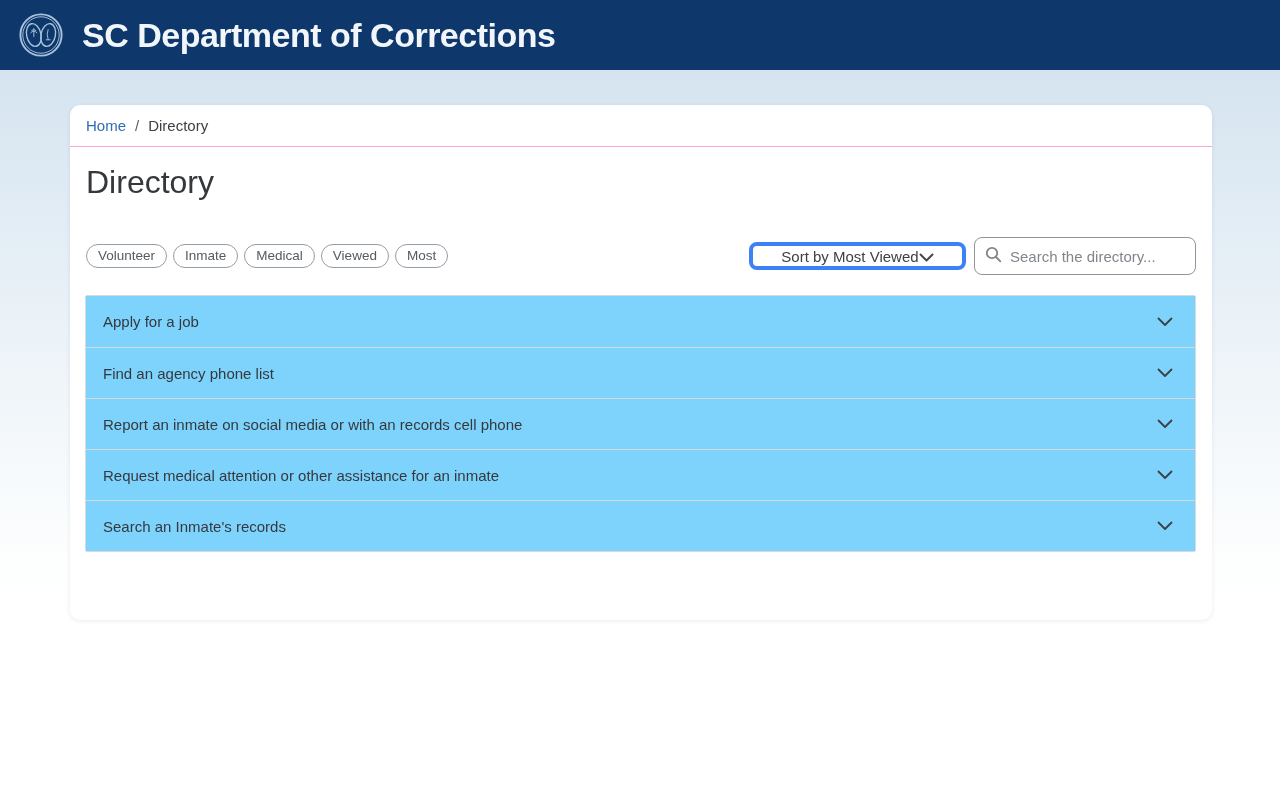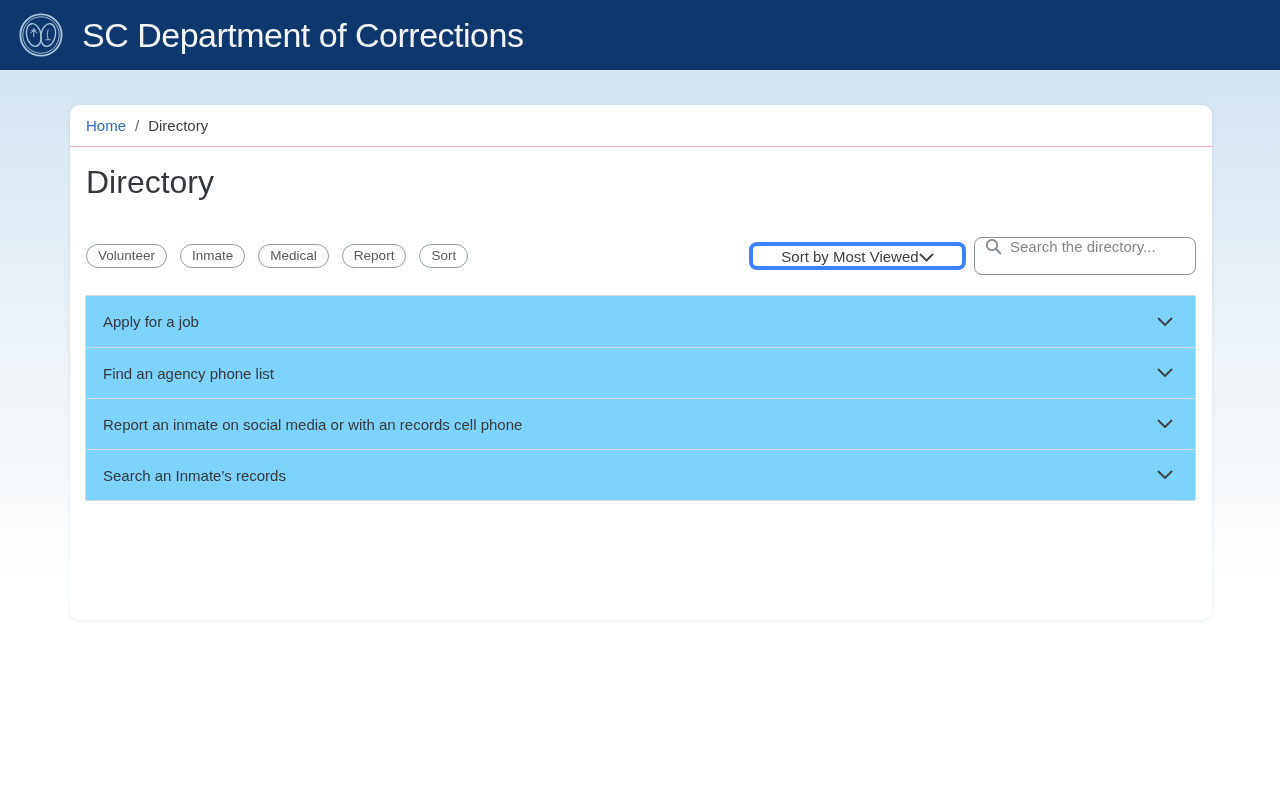--- a/index.html
+++ b/index.html
@@ -20,21 +20,21 @@
   }
   .seal {
     width: 46px;
     height: 46px;
     flex: 0 0 auto;
     margin-right: 18px;
   }
   .app-title {
     color: #f2f6fb;
     font-size: 34px;
-    font-weight: 400;
+    font-weight: 700;
     letter-spacing: -0.5px;
     white-space: nowrap;
   }
 
   
   .card {
     width: 1142px;
     margin: 35px auto 0 70px;
     background: #ffffff;
     border-radius: 10px;
@@ -70,21 +70,21 @@
   .controls-row {
     display: flex;
     align-items: center;
     justify-content: space-between;
     padding: 0 16px;
     margin-top: 36px;
   }
   .chips {
     display: flex;
     align-items: center;
-    gap: 13px;
+    gap: 6px;
   }
   .chip {
     border: 1px solid #959da5;
     border-radius: 13px;
     padding: 3px 11px 4px 11px;
     font-size: 13.5px;
     color: #565b60;
     background: transparent;
     cursor: pointer;
     white-space: nowrap;
@@ -107,21 +107,21 @@
     color: #3c4146;
     background: #ffffff;
     cursor: pointer;
   }
   .search-box {
     width: 222px;
     height: 38px;
     border: 1px solid #8d959c;
     border-radius: 8px;
     display: flex;
-    align-items: flex-start;
+    align-items: center;
     padding: 0 10px;
     background: #ffffff;
   }
   .search-box input {
     border: none;
     outline: none;
     font-size: 15px;
     color: #3c4146;
     width: 100%;
     margin-left: 8px;
@@ -181,22 +181,22 @@
     <span class="current">Directory</span>
   </nav>
 
   <h2 class="page-title">Directory</h2>
 
   <div class="controls-row">
     <div class="chips">
       <button class="chip">Volunteer</button>
       <button class="chip">Inmate</button>
       <button class="chip">Medical</button>
-      <button class="chip">Report</button>
-      <button class="chip">Sort</button>
+      <button class="chip">Viewed</button>
+      <button class="chip">Most</button>
     </div>
 
     <div class="right-controls">
       <div class="sort-select">
         <span>Sort by Most Viewed</span>
         <span class="chev">
           <svg width="15" height="9" viewBox="0 0 15 9">
               <polyline points="1.5,1.5 7.5,7.5 13.5,1.5" fill="none" stroke="#44484d" stroke-width="2" stroke-linecap="round" stroke-linejoin="round"></polyline>
             </svg>
         </span>
@@ -236,20 +236,28 @@
 
     <div class="acc-item">
       <span class="acc-label">Report an inmate on social media or with an records cell phone</span>
       <span class="chev">
         <svg width="16" height="10" viewBox="0 0 16 10">
             <polyline points="1.5,1.5 8,8 14.5,1.5" fill="none" stroke="#3b4045" stroke-width="1.8" stroke-linecap="round" stroke-linejoin="round"></polyline>
           </svg>
       </span>
     </div>
 
+    <div class="acc-item">
+      <span class="acc-label">Request medical attention or other assistance for an inmate</span>
+      <span class="chev">
+        <svg width="16" height="10" viewBox="0 0 16 10">
+            <polyline points="1.5,1.5 8,8 14.5,1.5" fill="none" stroke="#3b4045" stroke-width="1.8" stroke-linecap="round" stroke-linejoin="round"></polyline>
+          </svg>
+      </span>
+    </div>
 
     <div class="acc-item">
       <span class="acc-label">Search an Inmate's records</span>
       <span class="chev">
         <svg width="16" height="10" viewBox="0 0 16 10">
             <polyline points="1.5,1.5 8,8 14.5,1.5" fill="none" stroke="#3b4045" stroke-width="1.8" stroke-linecap="round" stroke-linejoin="round"></polyline>
           </svg>
       </span>
     </div>
 

